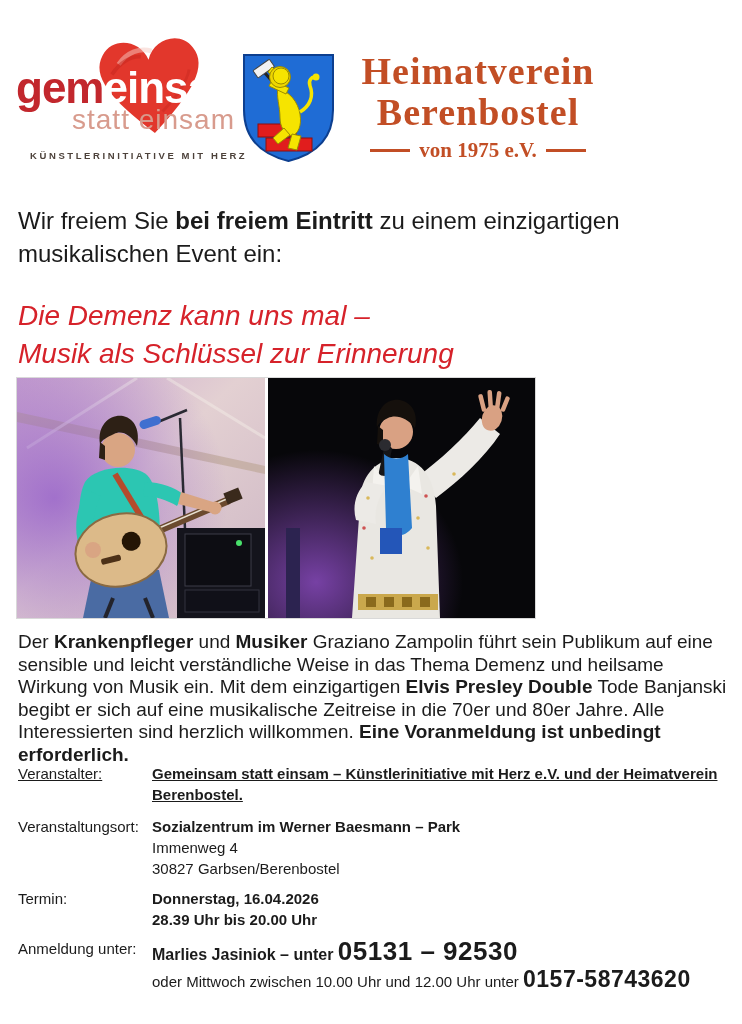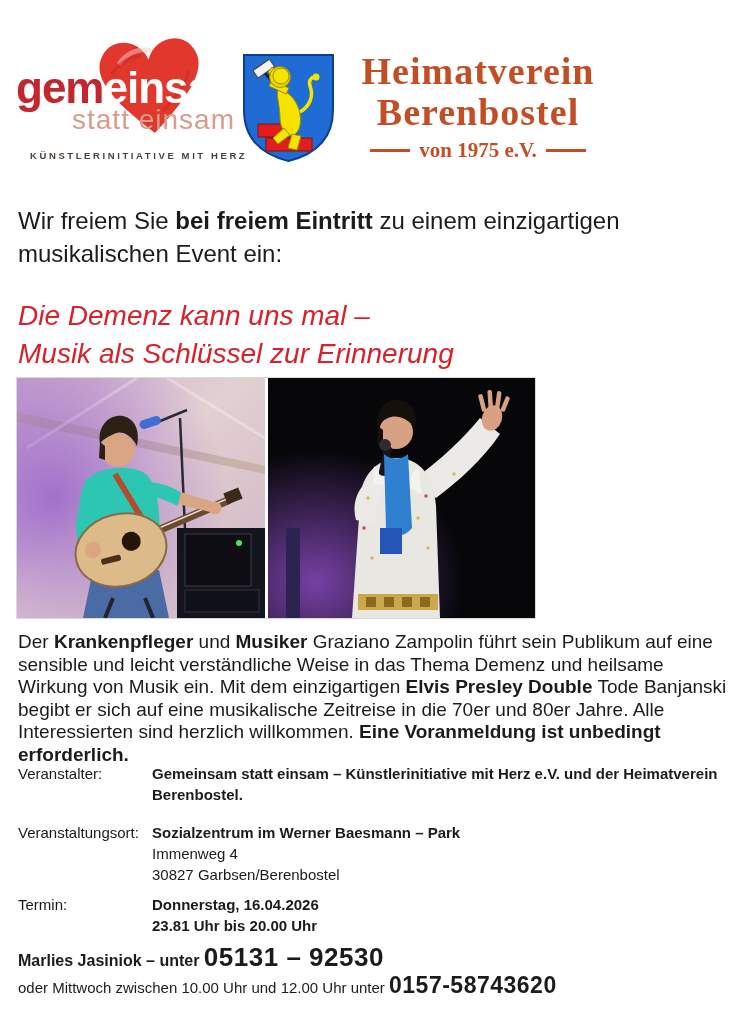--- a/index.html
+++ b/index.html
@@ -49,21 +49,21 @@
   
   .body-text { position:absolute; left:18px; top:631px; width:712px;
                font-size:19px; line-height:22.6px; }
 
   
   .details { position:absolute; left:18px; top:763px; width:714px; font-size:15px; }
   .detail-row { display:flex; }
   .detail-label { flex:0 0 134px; line-height:21px; color:#1b1b1b; }
   .detail-value { max-width:566px; font-weight:bold; line-height:21px; }
   .detail-value .plain { font-weight:normal; }
-  .row-veranstalter { margin-bottom:17px; }
+  .row-veranstalter { margin-bottom:11px;text-decoration:underline; }
   .row-ort { margin-bottom:9px; }
   .row-termin { margin-bottom:8px; }
   .email-link { color:#2e74b5; text-decoration:underline; font-weight:normal; cursor:pointer; }
   .line-marlies { margin-top:3px; }
   .name-bold { font-size:16px; font-weight:bold; }
   .phone-big { font-size:26px; font-weight:bold; letter-spacing:0.5px; }
   .line-mittwoch { margin-top:4px; font-weight:normal; }
   .phone-big2 { font-size:23px; font-weight:bold; letter-spacing:0.5px; }
 </style>
 </head>
@@ -231,25 +231,26 @@
         <div>Sozialzentrum im Werner Baesmann – Park</div>
         <div class="plain">Immenweg 4</div>
         <div class="plain">30827 Garbsen/Berenbostel</div>
       </div>
     </div>
 
     <div class="detail-row row-termin">
       <div class="detail-label">Termin:</div>
       <div class="detail-value">
         <div>Donnerstag, 16.04.2026</div>
-        <div>23.81 Uhr bis 20.00 Uhr</div>
+        <div>28.39 Uhr bis 20.00 Uhr</div>
       </div>
     </div>
 
     <div class="detail-row">
+      <div class="detail-label">Anmeldung unter:</div>
       <div class="detail-value">
         <div class="line-marlies"><span class="name-bold">Marlies Jasiniok – unter </span><span class="phone-big">05131 – 92530</span></div>
         <div class="line-mittwoch"><span>oder Mittwoch zwischen 10.00 Uhr und 12.00 Uhr unter </span><span class="phone-big2">0157-58743620</span></div>
       </div>
     </div>
 
   </div>
 </div>
 
 </body></html>

